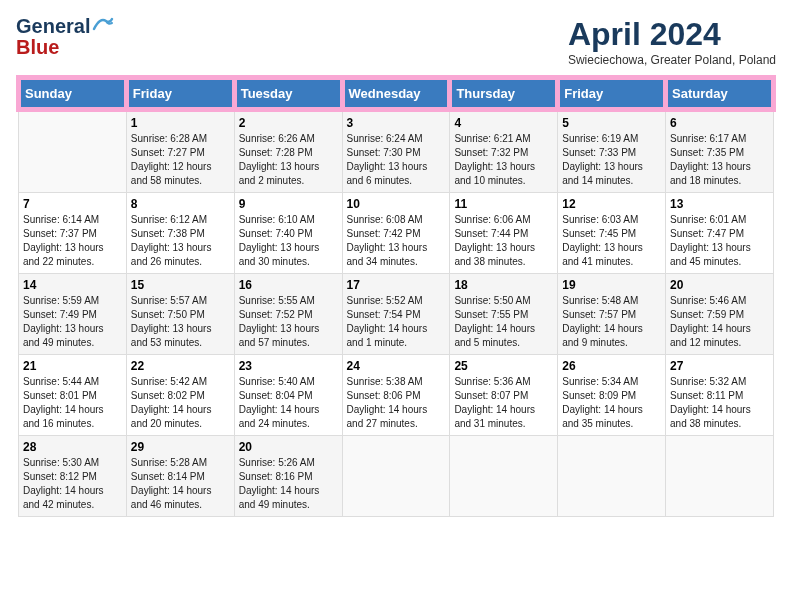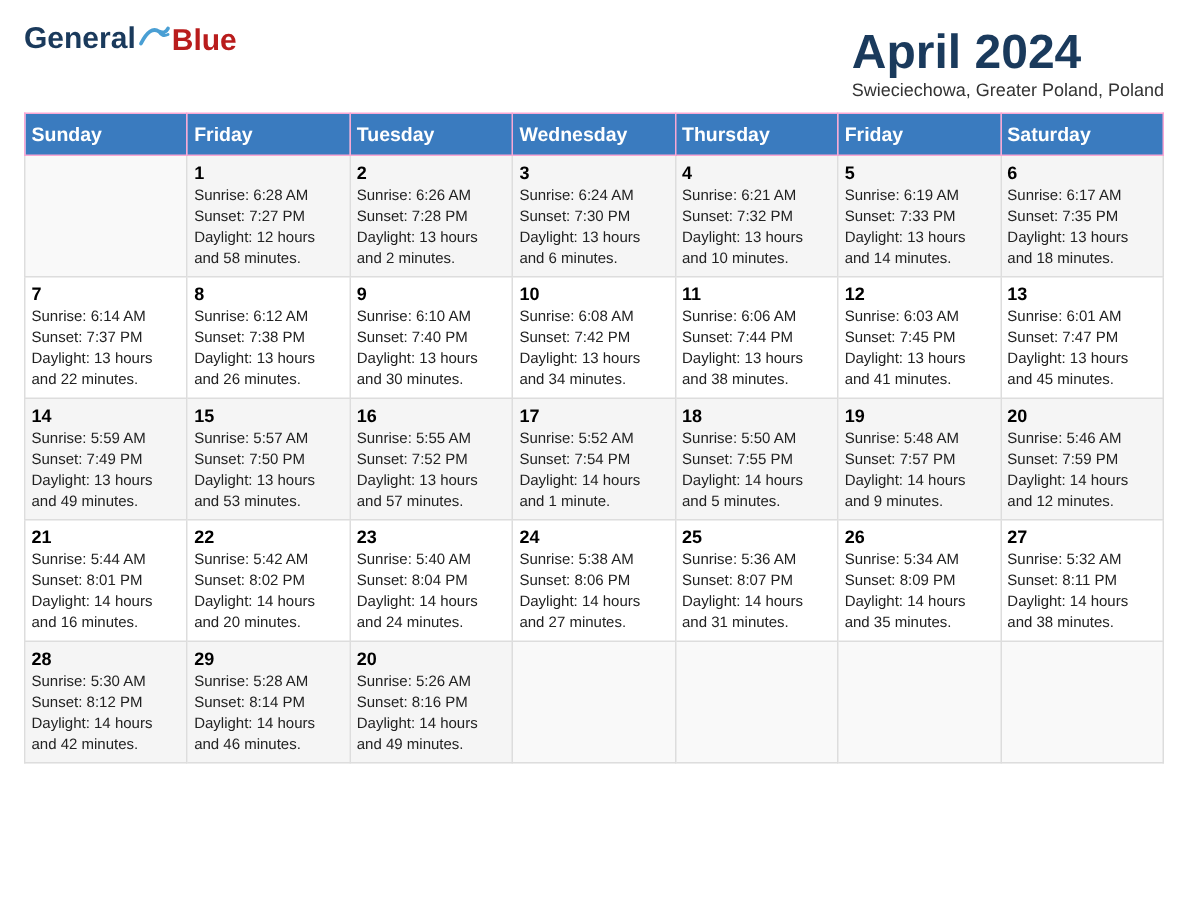--- a/index.html
+++ b/index.html
@@ -11,20 +11,21 @@
       padding: 16px;
     }
     .header-area {
       display: flex;
       justify-content: space-between;
       align-items: flex-start;
       margin-bottom: 8px;
     }
     .logo {
       display: flex;
+      flex-direction: column;
       align-items: flex-start;
     }
     .title-area {
       text-align: left;
     }
     .month-title {
       font-size: 32px;
       font-weight: bold;
       color: #1a3a5c;
     }
@@ -39,21 +40,21 @@
     }
     thead tr {
       background-color: #3a7bbf;
       color: #fff;
     }
     thead th {
       padding: 6px 4px;
       text-align: left;
       font-size: 13px;
       font-weight: bold;
-      border: 1px solid #f9a8d4;
+      border: 5px solid #f9a8d4;
     }
     tbody tr {
       border-bottom: 1px solid #ccc;
     }
     tbody td {
       padding: 4px 4px;
       vertical-align: top;
       border: 1px solid #ddd;
       min-height: 70px;
       width: calc(100% / 7);

